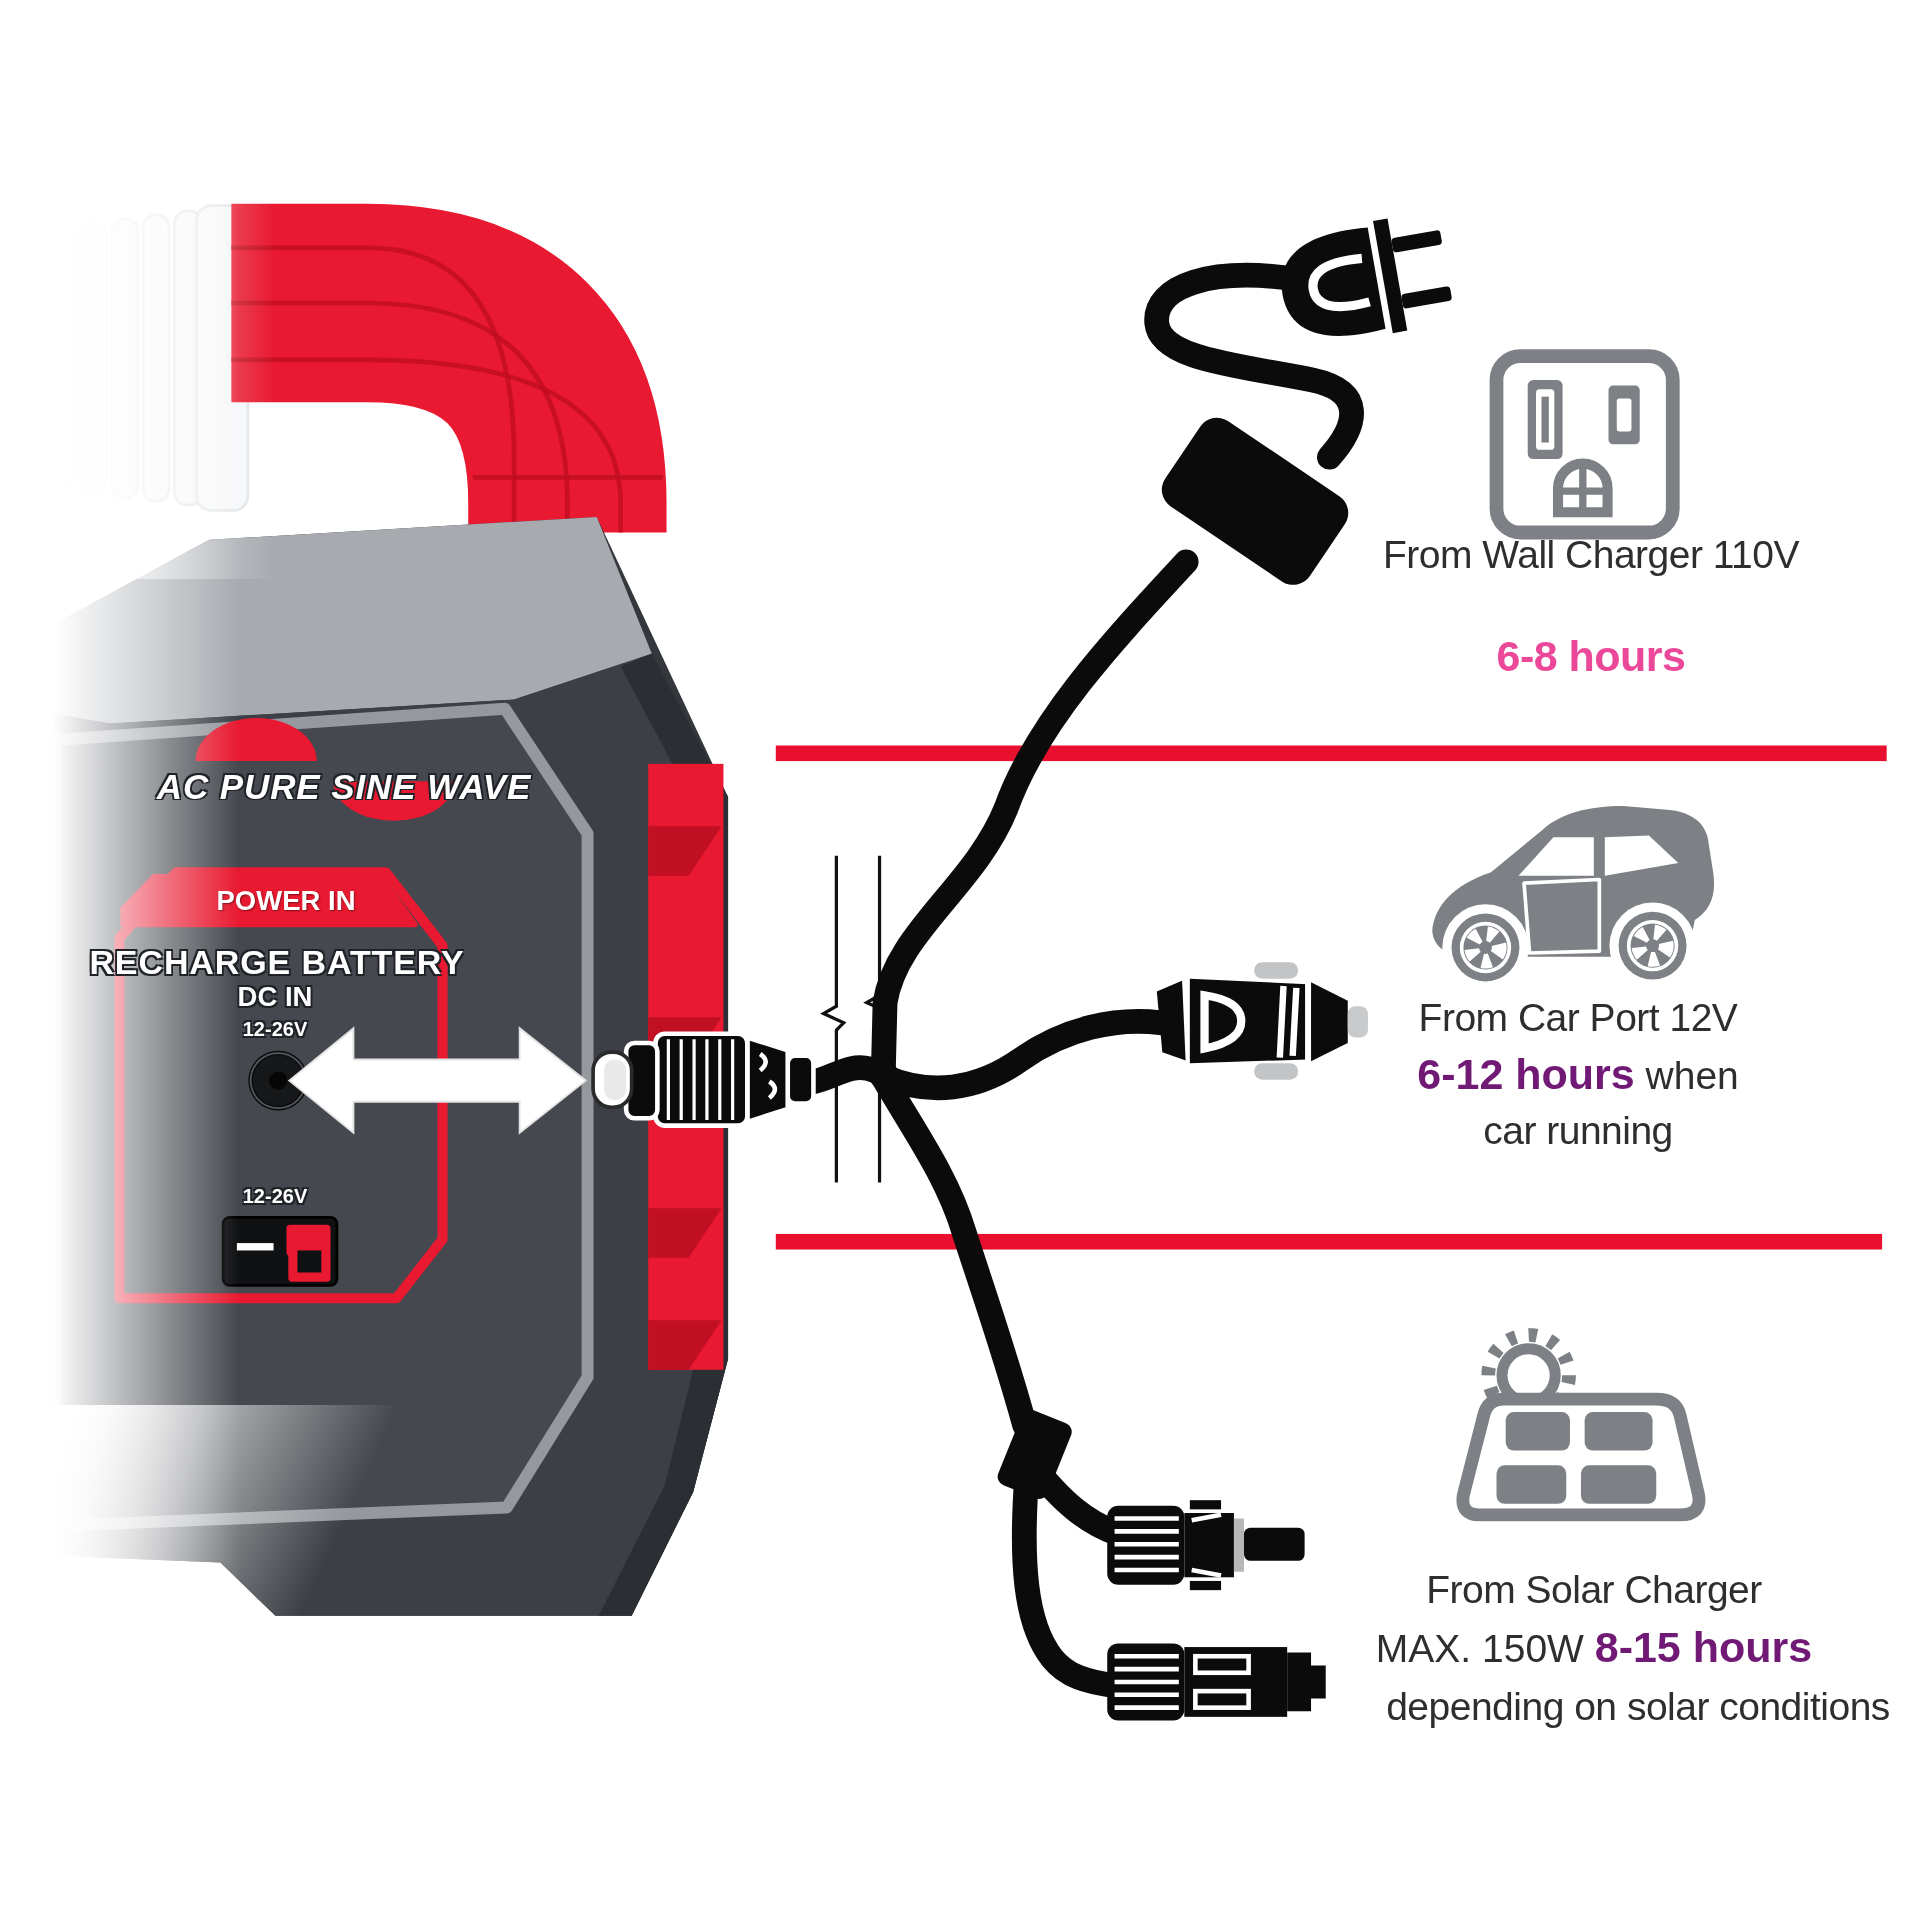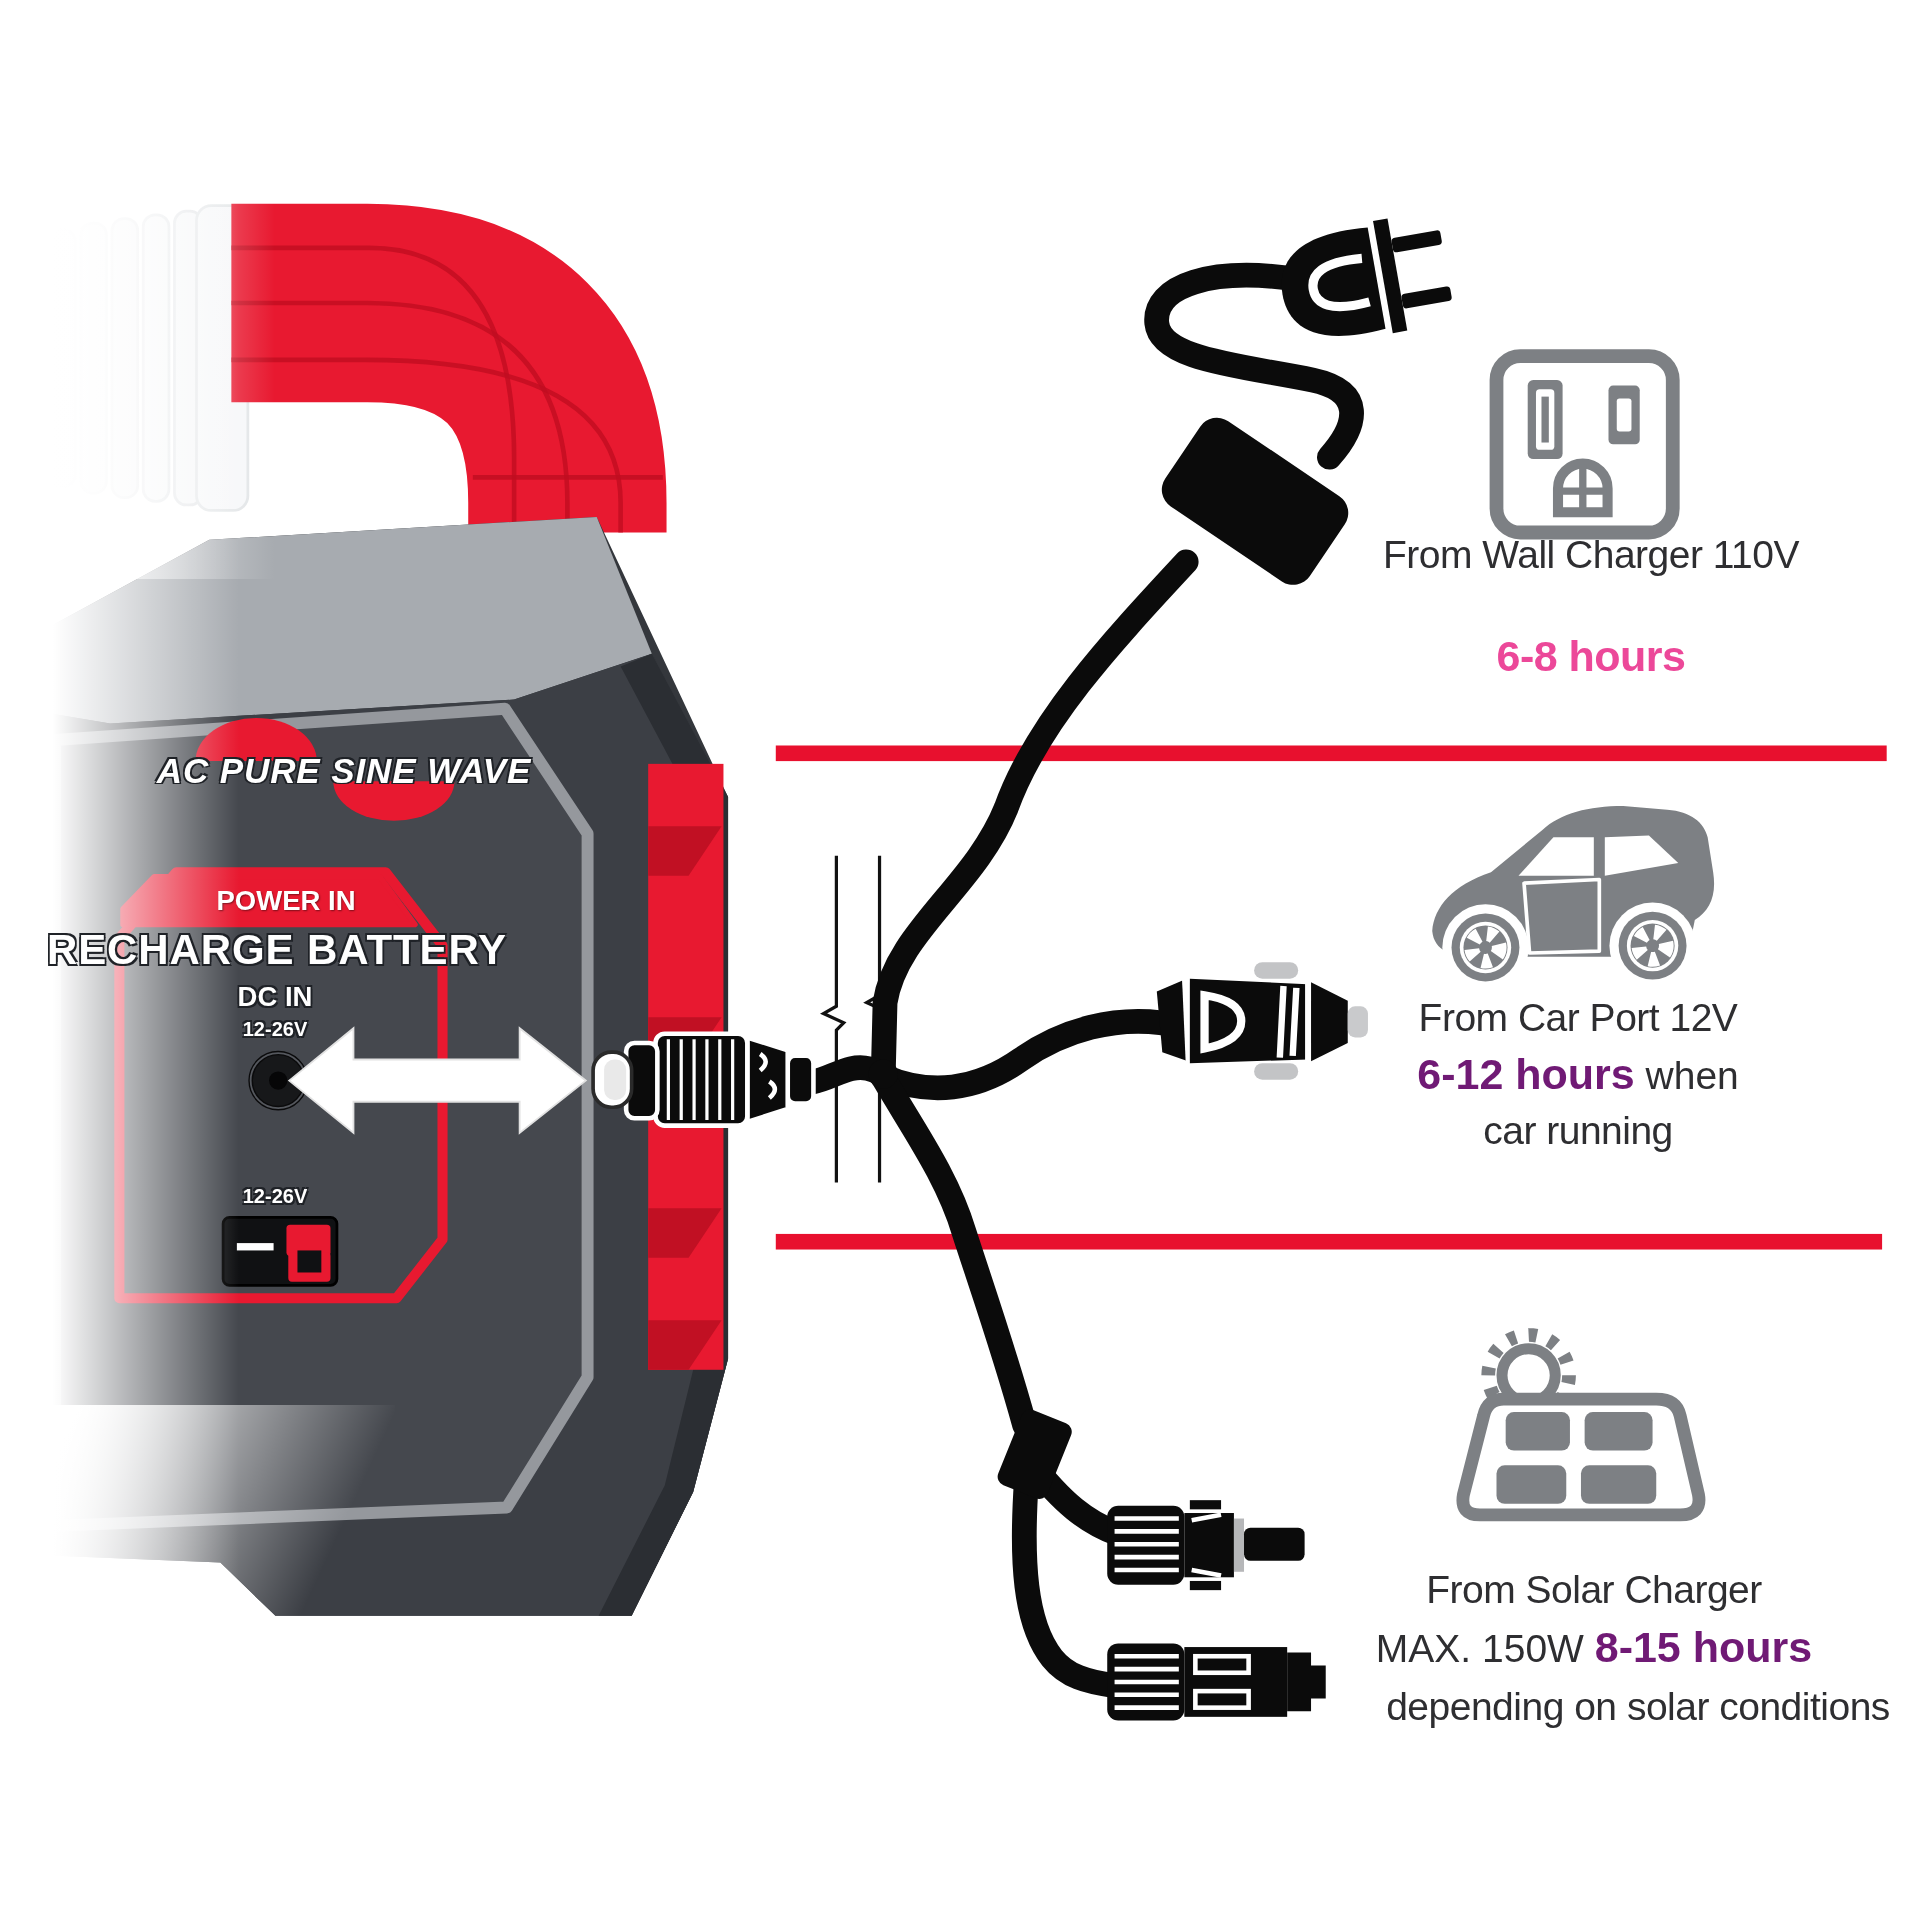--- a/index.html
+++ b/index.html
@@ -8,23 +8,23 @@
   .canvas svg{position:absolute;left:0;top:0;}
   .t{position:absolute;transform:translate(-50%,-50%);white-space:nowrap;line-height:1;}
   
   .cap{font-size:39px;color:#2e2e31;font-weight:400;letter-spacing:-0.5px;}
   .dur{font-size:43px;color:#ec4899;font-weight:bold;letter-spacing:-0.5px;margin-top:24px;}
   .dur-inline{font-size:43px;color:#701a75;font-weight:bold;}
   .cap-inline{font-size:39px;color:#2e2e31;font-weight:400;}
   
   .dev{color:#ffffff;font-weight:bold;
        text-shadow:1.8px 1.8px 0 #1f2227,-1.8px -1.8px 0 #1f2227,1.8px -1.8px 0 #1f2227,-1.8px 1.8px 0 #1f2227;}
-  .badge{font-size:35px;font-style:italic;letter-spacing:0.9px;}
+  .badge{font-size:35px;font-style:italic;letter-spacing:0.9px;margin-top:16px;}
   .powerin{font-size:27.5px;text-shadow:0.9px 0.9px 1.8px rgba(0,0,0,.45);}
-  .recharge{font-size:42px;letter-spacing:0.9px;}
+  .recharge{font-size:34px;letter-spacing:0.9px;margin-top:12px;}
   .dcin{font-size:27.5px;}
   .volt{font-size:20px;}
   
   .fadeL{position:absolute;left:0;top:0;width:239px;height:1928px;z-index:5;pointer-events:none;
          background:linear-gradient(to right,#fff 0%,#fff 22%,rgba(255,255,255,0) 100%);}
   .fadeTL{position:absolute;left:0;top:101px;width:275px;height:478px;z-index:5;pointer-events:none;
           background:linear-gradient(to right,#fff 10%,rgba(255,255,255,0) 100%);}
   .fadeBL{position:absolute;left:0;top:1405px;width:395px;height:294px;z-index:5;pointer-events:none;
           background:linear-gradient(115deg,#fff 15%,rgba(255,255,255,0) 75%);}
   .txt{z-index:8;}

